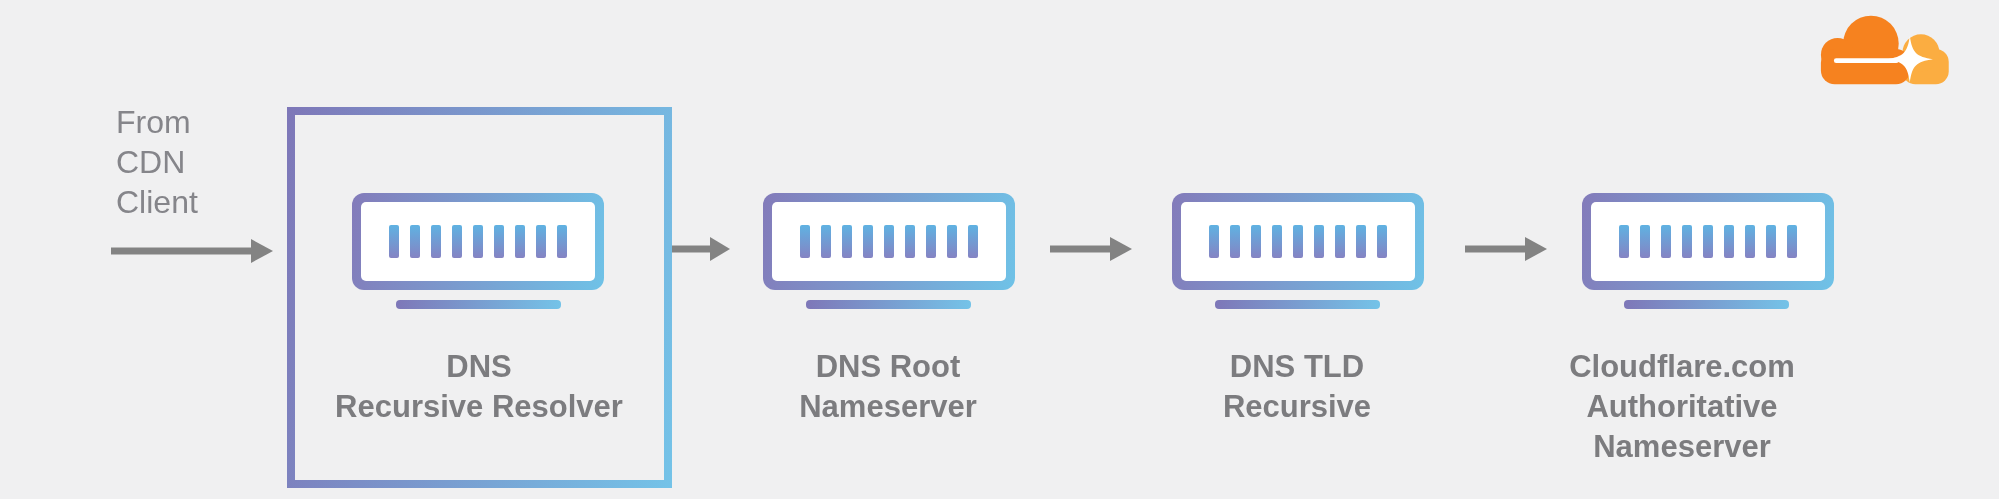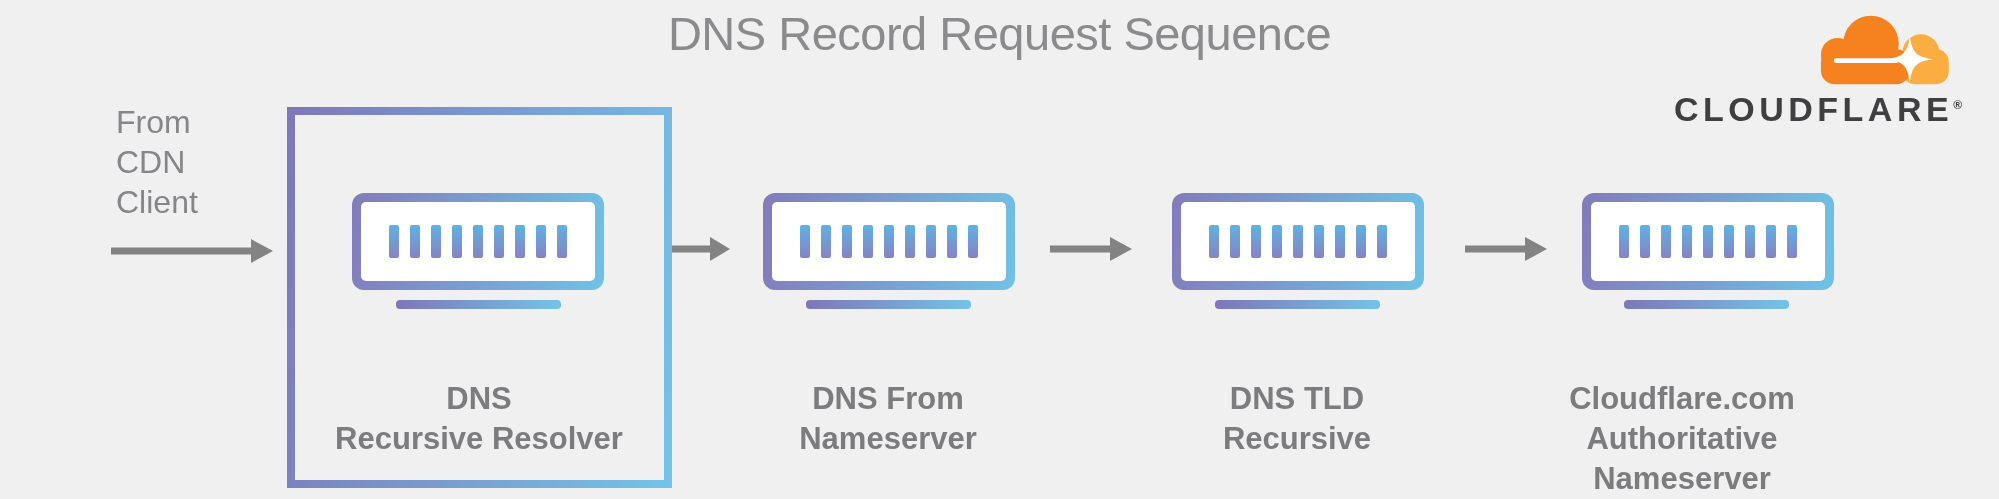--- a/index.html
+++ b/index.html
@@ -37,44 +37,42 @@
            background:linear-gradient(100deg,#837bba,#6fc2e7);}
   .screen{width:100%;height:100%;background:#ffffff;border-radius:5px;
           display:flex;align-items:center;justify-content:center;gap:11px;}
   .bar{width:10px;height:33px;border-radius:2px;
        background:linear-gradient(to bottom,#5fb2e2,#8583c3);}
   .stand{position:absolute;top:300px;width:165px;height:9px;border-radius:4px;
          background:linear-gradient(to right,var(--purple,#7e77b8),var(--blue,#74c3e8));}
 
   
   .node-label{position:absolute;top:347px;width:420px;text-align:center;
-              font-size:31px;font-weight:bold;color:#7c7c7f;line-height:40px;white-space:pre-line;margin-top:32px;}
+              font-size:31px;font-weight:bold;color:#7c7c7f;line-height:40px;white-space:pre-line;}
 
   
   .m1{left:352px;} .m2{left:763px;} .m3{left:1172px;} .m4{left:1582px;}
   .s1{left:396px;} .s2{left:806px;} .s3{left:1215px;} .s4{left:1624px;}
   .l1{left:269px;} .l2{left:678px;} .l3{left:1087px;} .l4{left:1472px;}
 </style>
 </head>
 <body>
 
 <div class="canvas">
 
-  <h1 class="title">DNS Record Request Sequence</h1>
 
   <svg class="logo-cloud" viewBox="0 0 190 90" xmlns="http://www.w3.org/2000/svg">
     <rect x="130" y="44" width="50" height="38" rx="14" fill="#fbad41"></rect>
     <circle cx="150" cy="48" r="20" fill="#fbad41"></circle>
     <circle cx="96" cy="38" r="30" fill="#f6821f"></circle>
     <circle cx="60" cy="50" r="18" fill="#f6821f"></circle>
     <rect x="42" y="44" width="96" height="38" rx="15" fill="#f6821f"></rect>
     <rect x="56" y="54" width="70" height="5" rx="2.5" fill="#ffffff"></rect>
     <path d="M138,30 C140.5,48 145,52.5 163,55 C145,57.5 140.5,62 138,80 C135.5,62 131,57.5 113,55 C131,52.5 135.5,48 138,30 Z" fill="#ffffff"></path>
   </svg>
-  <div class="logo-word"><span>CLOUDFLARE</span><sup>®</sup></div>
 
   <div class="source-label">From
 CDN
 Client</div>
 
   <svg class="arrow" style="left:111px;top:238px;" width="164" height="26">
     <line x1="0" y1="13" x2="142" y2="13"></line>
       <polygon points="140,1 162,13 140,25"></polygon>
   </svg>
   <svg class="arrow" style="left:672px;top:236px;" width="60" height="26">
@@ -118,21 +116,21 @@
         <i class="bar"></i>
         <i class="bar"></i>
         <i class="bar"></i>
         <i class="bar"></i>
         <i class="bar"></i>
         <i class="bar"></i>
         <i class="bar"></i>
     </div>
   </div>
   <div class="stand s2"></div>
-  <div class="node-label l2">DNS From
+  <div class="node-label l2">DNS Root
 Nameserver</div>
 
   <div class="monitor m3">
     <div class="screen">
       <i class="bar"></i>
         <i class="bar"></i>
         <i class="bar"></i>
         <i class="bar"></i>
         <i class="bar"></i>
         <i class="bar"></i>

